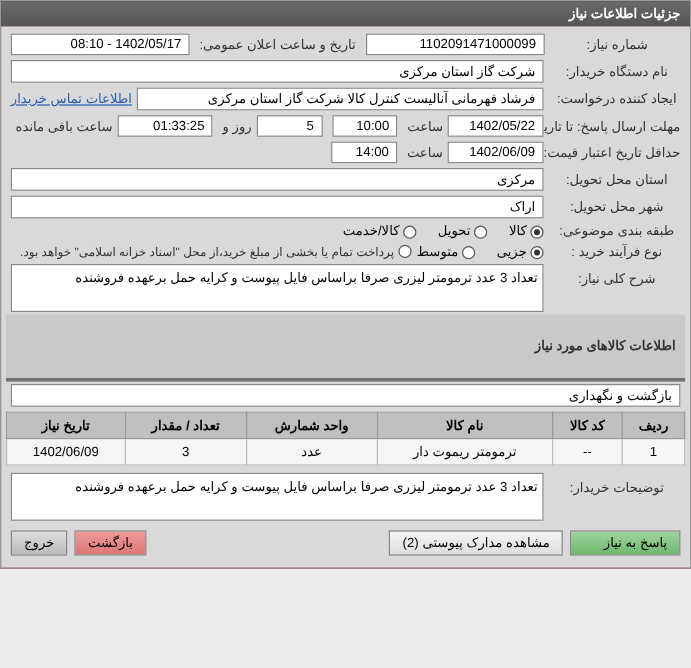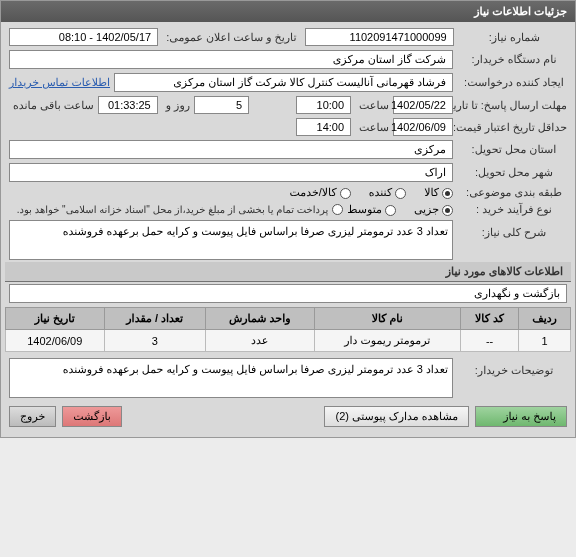--- a/index.html
+++ b/index.html
@@ -21,23 +21,23 @@
   font-weight: bold;
   font-size: 11px;
 }
 .panel-body {
   background: #d9d9d9;
   padding: 4px;
 }
 .sub-header {
   background: #c9c9c9;
   color: #333;
-  padding: 3px 8px;
+  padding: 20px 8px;
   font-weight: bold;
-  border-bottom: 1px solid #737373;
+  border-bottom: 3px solid #737373;
 }
 .row {
   display: flex;
   align-items: center;
   padding: 2px 4px;
   gap: 4px;
 }
 .lbl {
   color: #333;
   white-space: nowrap;
@@ -50,21 +50,21 @@
 }
 .val {
   background: #fff;
   border: 1px solid #888;
   padding: 2px 6px;
   min-height: 18px;
   font-size: 11px;
 }
 .val-long { flex: 1; }
 .val-med { width: 150px; }
-.val-sm { width: 60px; }
+.val-sm { width: 80px; }
 .val-xs { width: 55px; }
 .link {
   color: #2a5db0;
   text-decoration: underline;
   cursor: pointer;
 }
 .radio-group { display: flex; gap: 18px; align-items: center; }
 .radio-item { display: flex; align-items: flex-end; gap: 3px; }
 .radio {
   width: 11px; height: 11px; border: 1px solid #555; border-radius: 50%;
@@ -179,21 +179,21 @@
 
     <div class="row">
       <span class="lbl lbl-r">طبقه بندی موضوعی:</span>
       <div class="radio-group">
         <span class="radio-item">
             <span class="radio checked"></span>
             <span>کالا</span>
           </span>
         <span class="radio-item">
             <span class="radio"></span>
-            <span>کننده</span>
+            <span>تحویل</span>
           </span>
         <span class="radio-item">
             <span class="radio"></span>
             <span>کالا/خدمت</span>
           </span>
       </div>
     </div>
 
     <div class="row">
       <span class="lbl lbl-r">نوع فرآیند خرید :</span>

